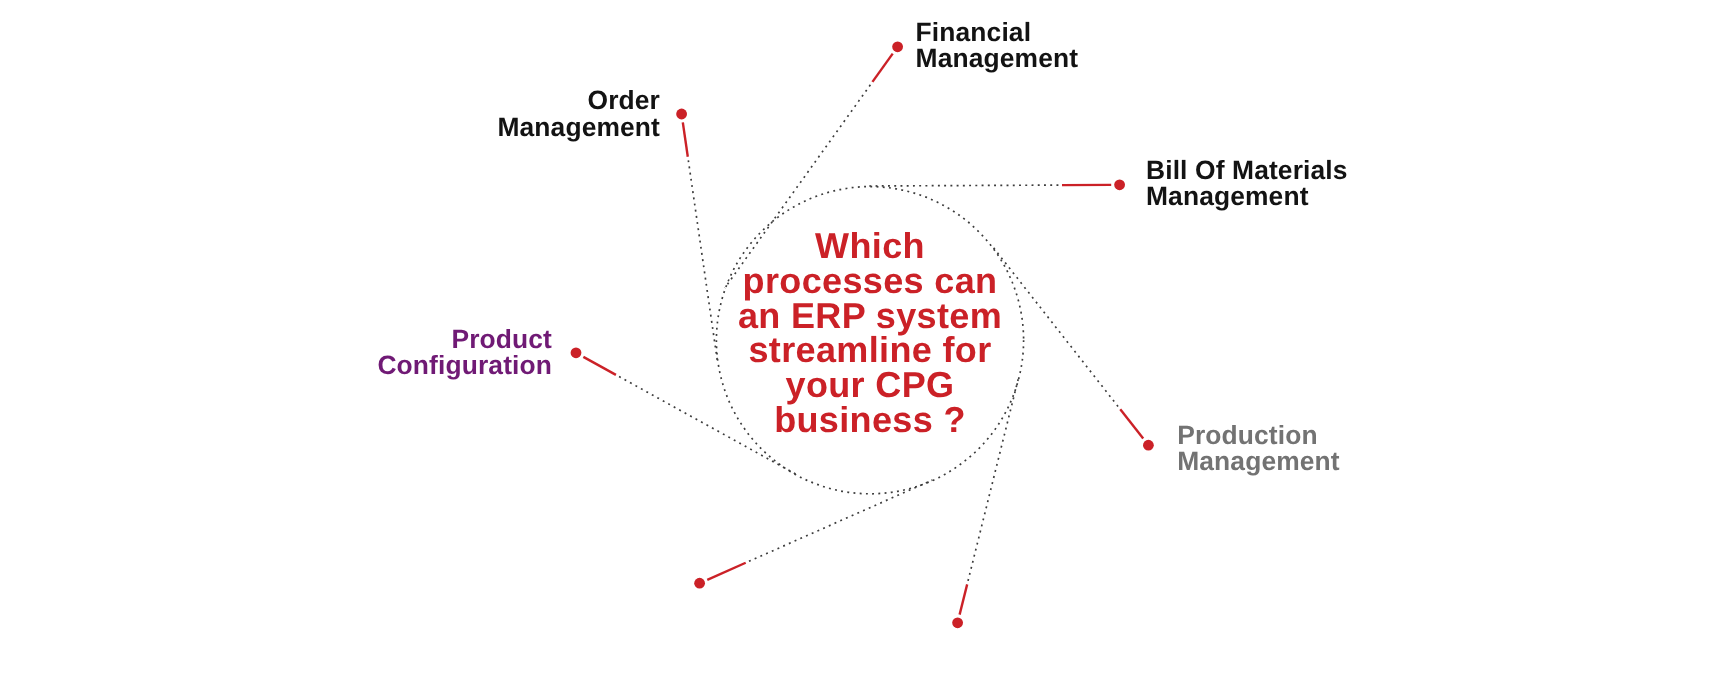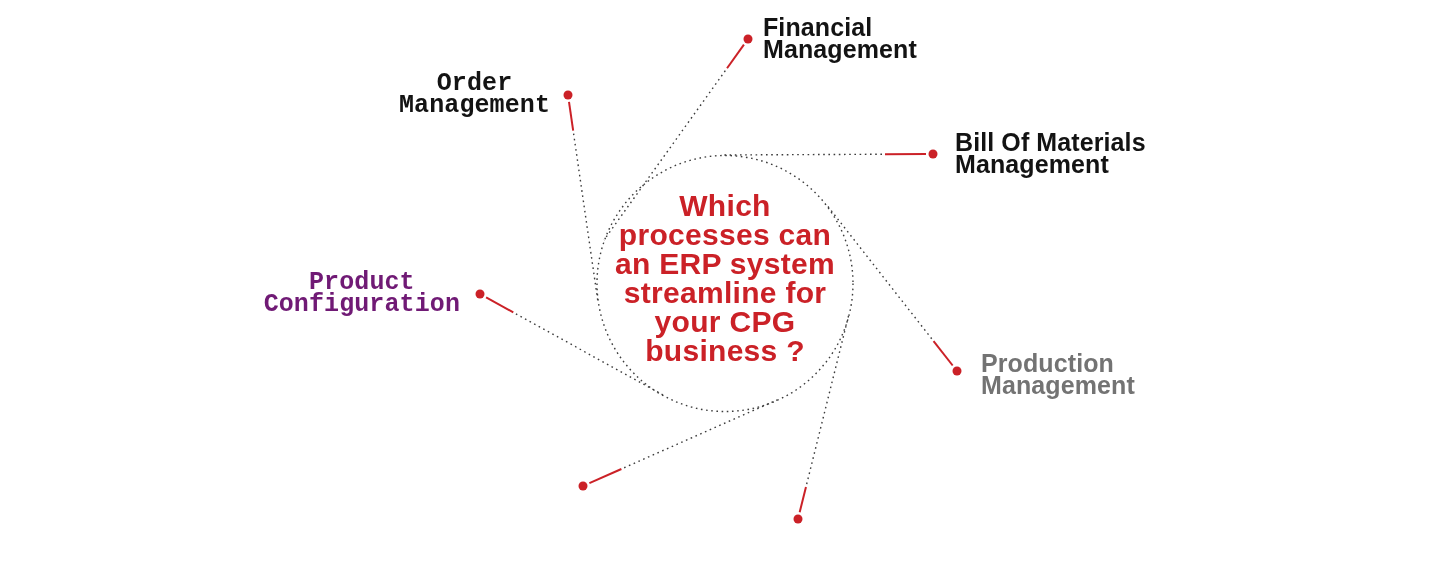--- a/index.html
+++ b/index.html
@@ -27,27 +27,27 @@
     width: 280px;
     text-align: center;
     font-size: 30px;
     font-weight: bold;
     line-height: 29px;
     letter-spacing: 0.3px;
     white-space: pre-line;
   }
   .node-label {
     position: absolute;
-    font-size: 25px;
+    font-size: 22px;
     font-weight: bold;
     line-height: 22px;
     letter-spacing: 0.1px;
     white-space: pre-line;
   }
-  .align-right { text-align: center; font-family: Liberation Mono, monospace; }
+  .align-right { text-align: right; }
   .align-left  { text-align: left; }
 </style>
 </head>
 <body>
 
 <div class="canvas">
 
   <svg id="diagram-svg" width="1441" height="563" viewBox="0 0 1441 563">
       <circle cx="725" cy="283.5" r="128" fill="none" stroke="#3c3c3c" stroke-width="1.4" stroke-dasharray="1.6 3.6"></circle>
       <line x1="725.286971957318" y1="70.70360164291026" x2="604" y2="240" stroke="#3c3c3c" stroke-width="1.4" stroke-dasharray="1.6 3.6"></line>

